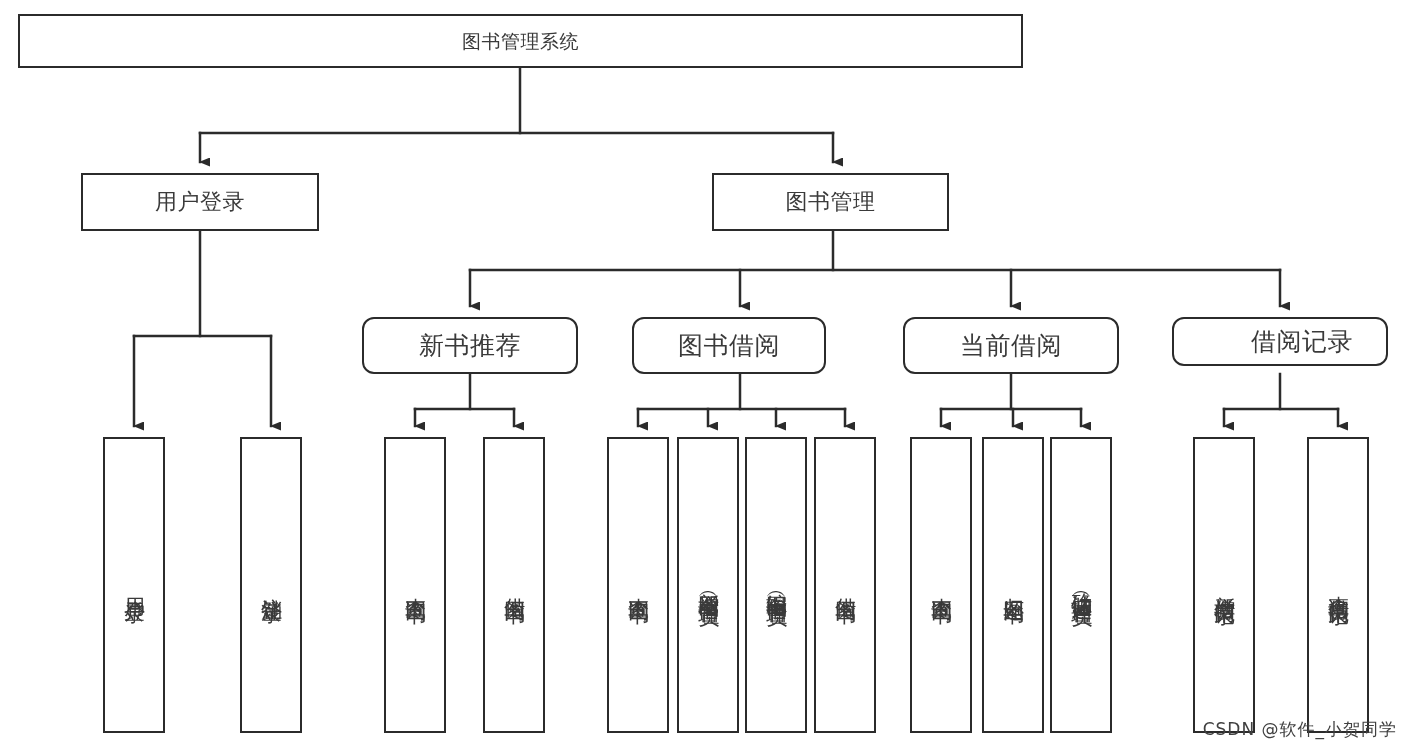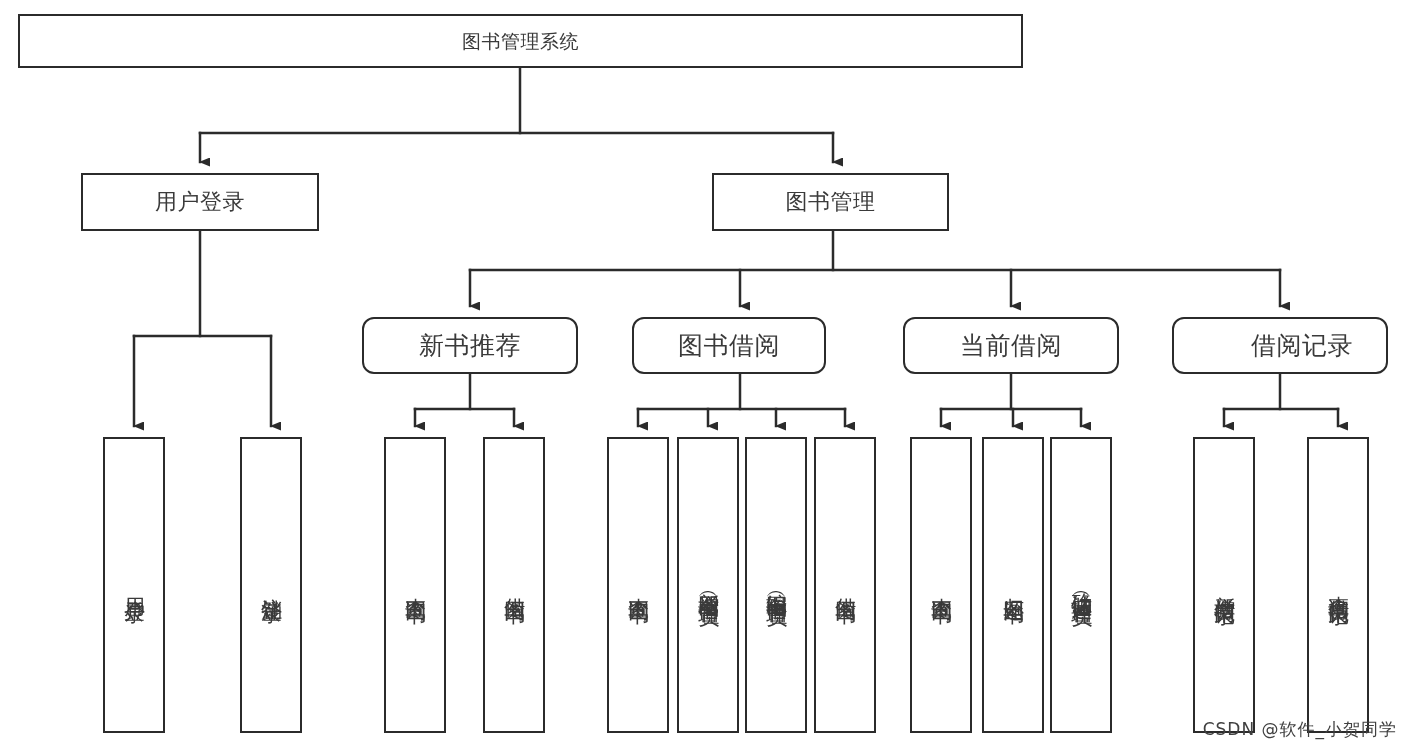--- a/index.html
+++ b/index.html
@@ -142,21 +142,21 @@
 
   <div class="node node-l3" style="left:362px; top:317px; width:216px; height:57px;">
     <span class="node-label">新书推荐</span>
   </div>
   <div class="node node-l3" style="left:632px; top:317px; width:194px; height:57px;">
     <span class="node-label">图书借阅</span>
   </div>
   <div class="node node-l3" style="left:903px; top:317px; width:216px; height:57px;">
     <span class="node-label">当前借阅</span>
   </div>
-  <div class="node node-l3" style="left:1172px; top:317px; width:216px; height:57px;padding-left:44px;">
+  <div class="node node-l3" style="left:1172px; top:317px; width:216px; height:49px;padding-left:44px;">
     <span class="node-label">借阅记录</span>
   </div>
 
   <div class="node node-leaf" style="left:103px; top:437px; width:62px; height:296px;">
     <span class="node-label">用户登录</span>
   </div>
   <div class="node node-leaf" style="left:240px; top:437px; width:62px; height:296px;">
     <span class="node-label">注销登录</span>
   </div>
 

